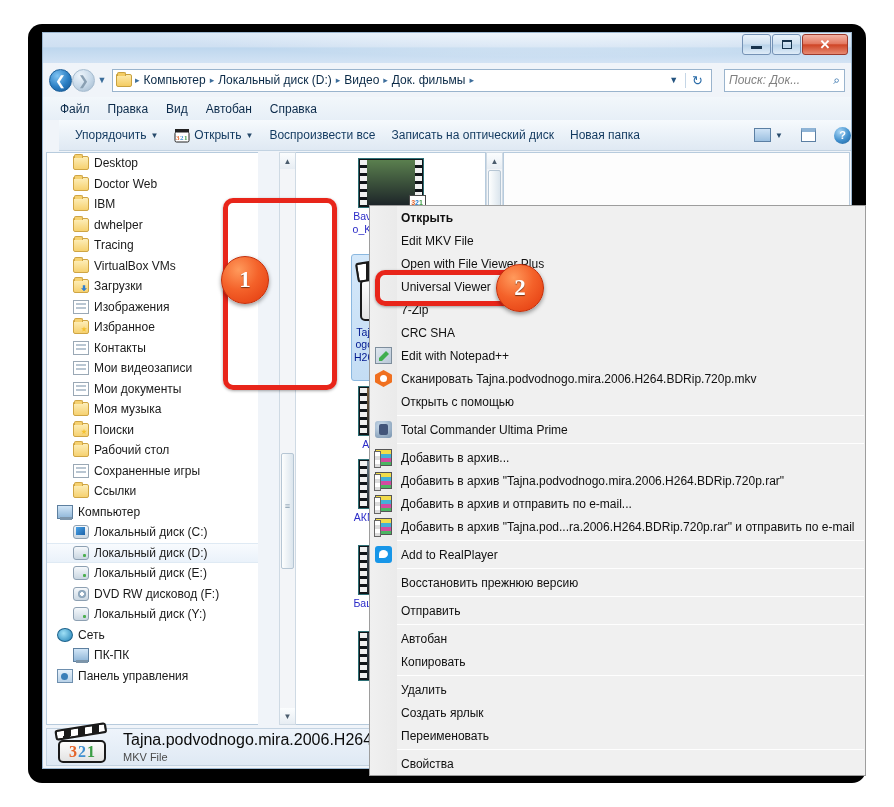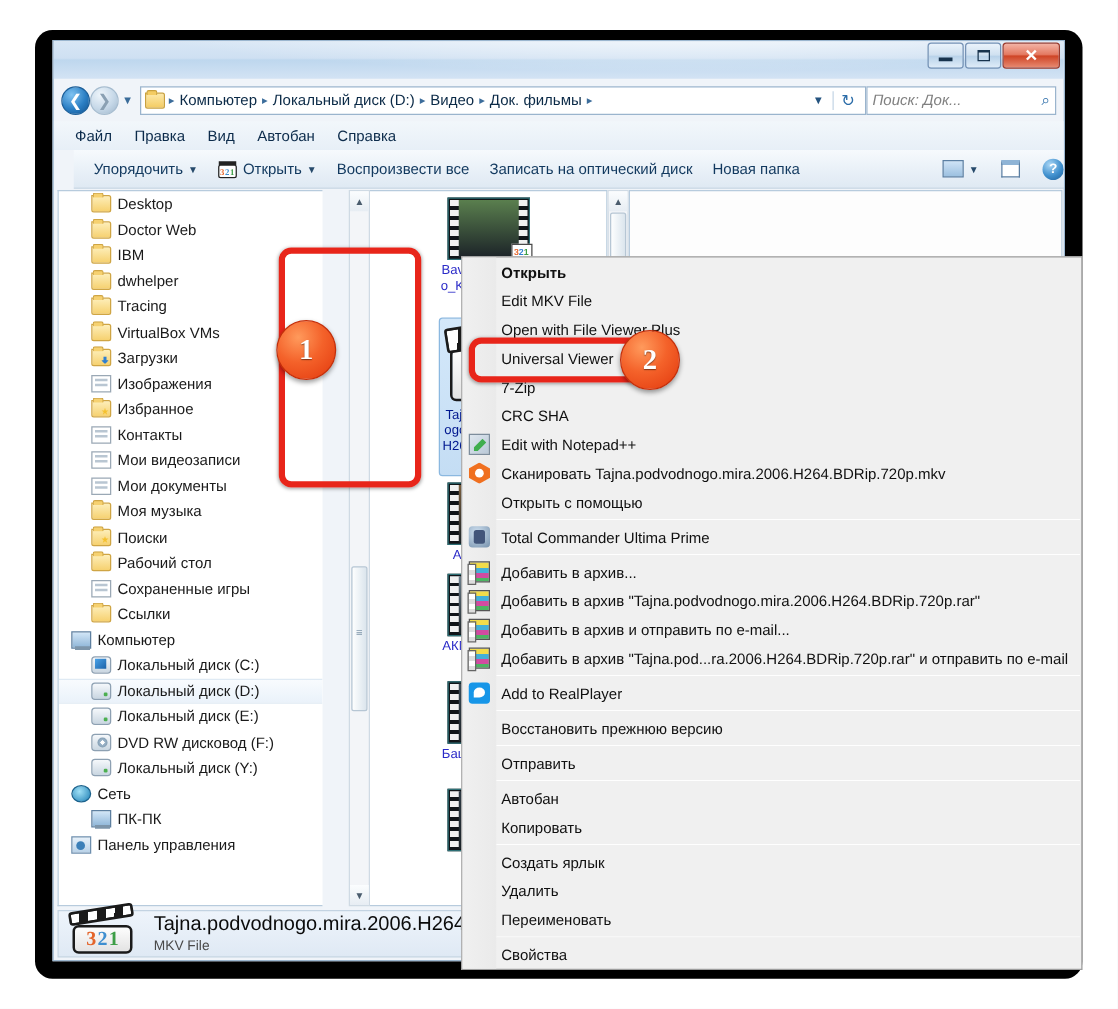--- a/index.html
+++ b/index.html
@@ -78,21 +78,21 @@
     background:linear-gradient(to bottom,#fde9a9,#f4cc63);
     border:1px solid #c9a13e; border-radius:0 2px 2px 2px;
   }
   .folder-ico:before{content:"";position:absolute;left:0;top:-3px;width:7px;height:3px;background:#f4cc63;border:1px solid #c9a13e;border-bottom:none;border-radius:2px 2px 0 0;}
   .crumb { padding:0 3px; white-space:nowrap; }
   .crumb-sep { color:#3c6d9b; font-size:9px; padding:0 1px; }
   .addr-caret { margin-left:auto; color:#24537f; font-size:9px; padding:0 7px; }
   .addr-refresh { color:#2b6ca8; font-size:13px; padding:0 6px; border-left:1px solid #c5d6e6; }
 
   #searchbox {
-    width:152px; height:23px; margin-left:0;
+    width:121px; height:23px; margin-left:12px;
     background:#fff; border:1px solid #9ab4cd;
     display:flex; align-items:center; padding:0 4px;
     font-size:12px; color:#808080; font-style:italic;
   }
   .search-glyph{ margin-left:auto; color:#2b6ca8; font-size:12px; font-style:normal;}
 
   
   #menubar {
     position:absolute; left:0; top:64px; width:100%; height:23px;
     background:linear-gradient(to bottom,#f2f7fb,#e7eff7);
@@ -650,24 +650,24 @@
     </div>
     <div class="csep"></div>
     <div class="cmi">
       <span>Автобан</span>
     </div>
     <div class="cmi">
       <span>Копировать</span>
     </div>
     <div class="csep"></div>
     <div class="cmi">
+      <span>Удалить</span>
+    </div>
+    <div class="cmi">
       <span>Создать ярлык</span>
-    </div>
-    <div class="cmi">
-      <span>Удалить</span>
     </div>
     <div class="cmi">
       <span>Переименовать</span>
     </div>
     <div class="csep"></div>
     <div class="cmi">
       <span>Свойства</span>
     </div>
   </div>
 

